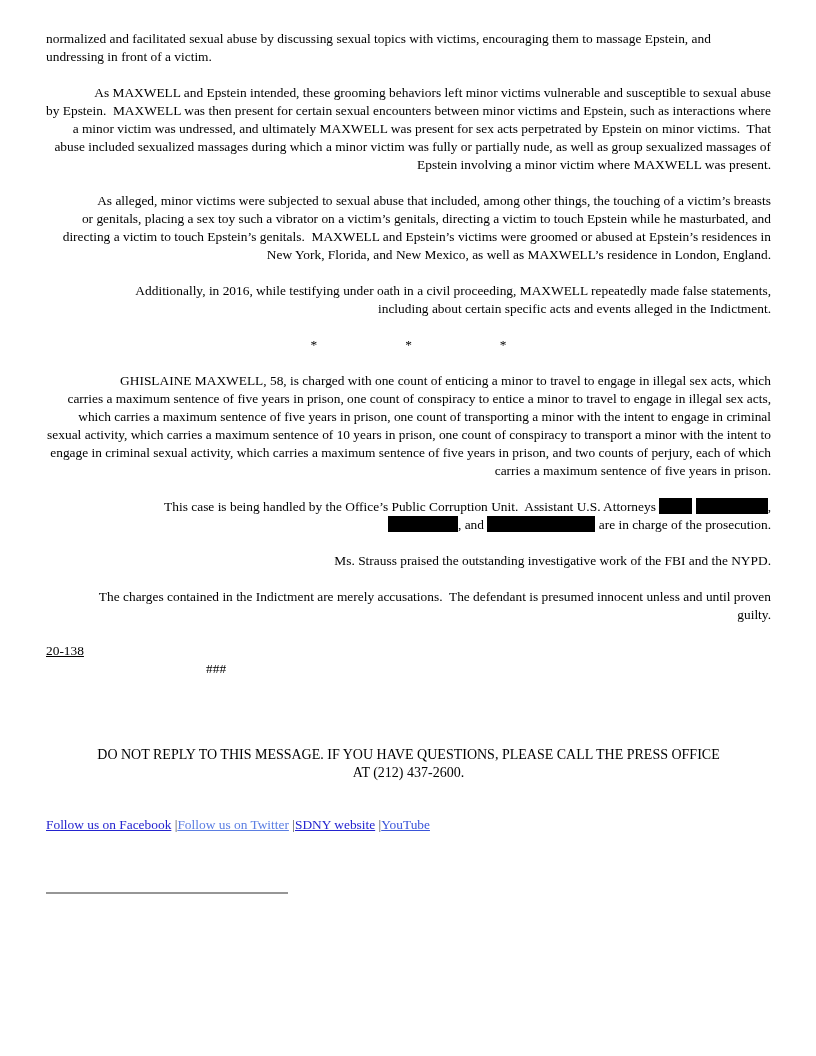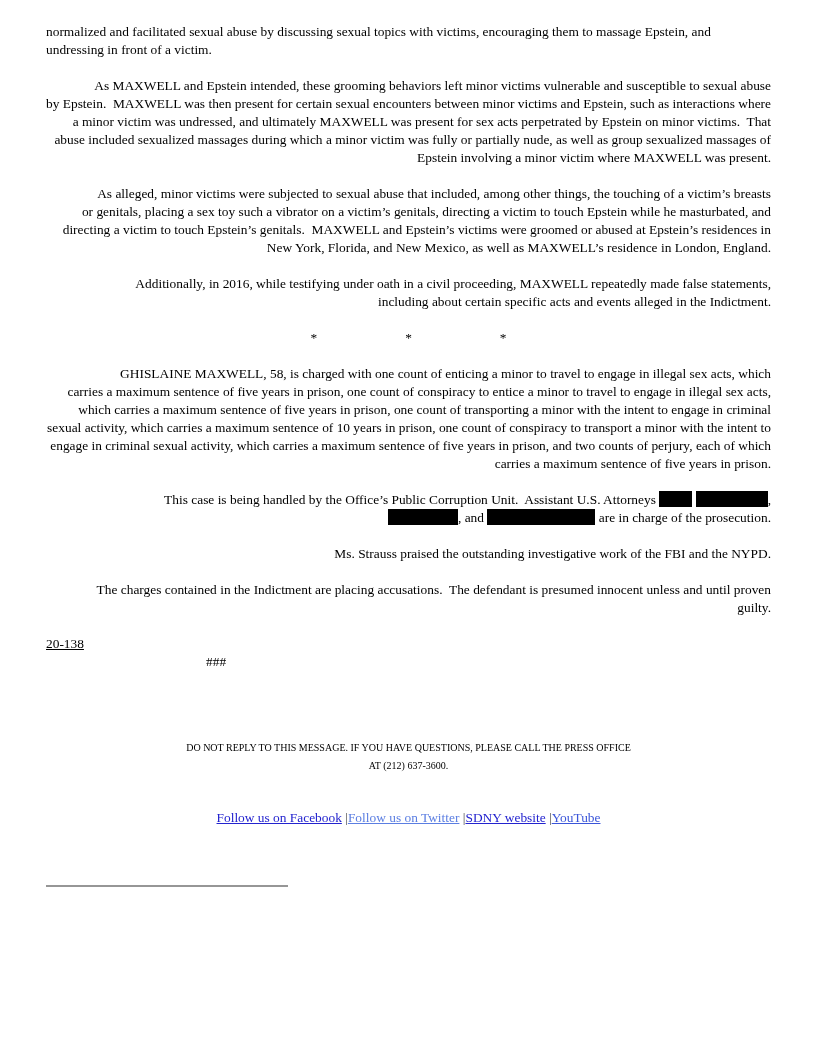--- a/index.html
+++ b/index.html
@@ -4,46 +4,46 @@
 <style>
   html, body { margin: 0; padding: 0; background: #ffffff; }
   body {
     width: 816px; height: 1056px;
     font-family: "Liberation Serif", serif;
     font-size: 13.4px; line-height: 18px;
     color: #000;
     position: relative;
     overflow: hidden;
   }
-  .page { padding: 23px 45px 0 46px; box-sizing: border-box; }
+  .page { padding: 23px 45px 0 46px; box-sizing: border-box; margin-top: 7px; }
   p.para { margin: 0 0 18px 0; white-space: pre-wrap; }
   p.indent { text-indent: 48px; text-align: right; }
   .separator-row { text-align: center; margin: 0 0 18px 0; }
   .separator-row span { display: inline-block; margin: 0 44px; }
   .redact {
     display: inline-block;
     background: #000;
     height: 16px;
     vertical-align: -3px;
   }
   .rw1 { width: 33px; }
   .rw2 { width: 72px; }
   .rw3 { width: 70px; }
   .rw4 { width: 108px; }
   .case-number { margin: 16px 0 0 0; text-decoration: underline; }
   .end-marker { margin: 0 0 0 160px; }
   .notice {
     margin-top: 68px;
     text-align: center;
-    font-size: 10px;
+    font-size: 14px;
     line-height: 18px;
   }
   .links-row {
     margin-top: 34px;
-    text-align: center;
+    text-align: left;
     font-size: 13.4px;
     white-space: pre;
   }
   .links-row a { text-decoration: underline; cursor: pointer; }
   .link-facebook { color: #2323cf; }
   .link-twitter  { color: #5b7ee2; }
   .link-sdny     { color: #2323cf; }
   .link-youtube  { color: #3a55d9; }
   .pipe { color: #4d4d4d; text-decoration: none; }
   .footer-rule {
@@ -70,28 +70,28 @@
     <span>*</span><span>*</span><span>*</span>
   </div>
 
   <p class="para indent">GHISLAINE MAXWELL, 58, is charged with one count of enticing a minor to travel to engage in illegal sex acts, which carries a maximum sentence of five years in prison, one count of conspiracy to entice a minor to travel to engage in illegal sex acts, which carries a maximum sentence of five years in prison, one count of transporting a minor with the intent to engage in criminal sexual activity, which carries a maximum sentence of 10 years in prison, one count of conspiracy to transport a minor with the intent to engage in criminal sexual activity, which carries a maximum sentence of five years in prison, and two counts of perjury, each of which carries a maximum sentence of five years in prison.</p>
 
 
   <p class="para indent"><span>This case is being handled by the Office’s Public Corruption Unit.  Assistant U.S. Attorneys </span><span class="redact rw1"></span><span> </span><span class="redact rw2"></span><span>, </span><span class="redact rw3"></span><span>, and </span><span class="redact rw4"></span><span> are in charge of the prosecution.</span></p>
 
   <p class="para indent">Ms. Strauss praised the outstanding investigative work of the FBI and the NYPD.</p>
 
-  <p class="para indent">The charges contained in the Indictment are placing accusations.  The defendant is presumed innocent unless and until proven guilty.</p>
+  <p class="para indent">The charges contained in the Indictment are merely accusations.  The defendant is presumed innocent unless and until proven guilty.</p>
 
   <div class="case-number">20-138</div>
 
   <div class="end-marker">###</div>
 
   <div class="notice">
     <div>DO NOT REPLY TO THIS MESSAGE. IF YOU HAVE QUESTIONS, PLEASE CALL THE PRESS OFFICE</div>
-    <div>AT (212) 637-3600.</div>
+    <div>AT (212) 437-2600.</div>
   </div>
 
   <div class="links-row"><a class="link-facebook" href="#">Follow us on Facebook</a><span class="pipe"> |</span><a class="link-twitter" href="#">Follow us on Twitter</a><span class="pipe"> |</span><a class="link-sdny" href="#">SDNY website</a><span class="pipe"> |</span><a class="link-youtube" href="#">YouTube</a></div>
 
   <hr class="footer-rule">
 
 </div>
 
 </body></html>

